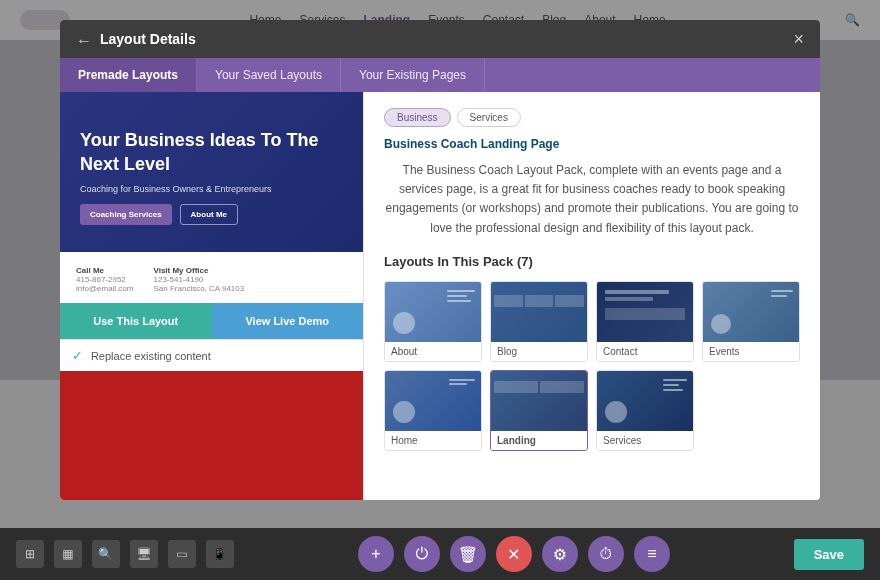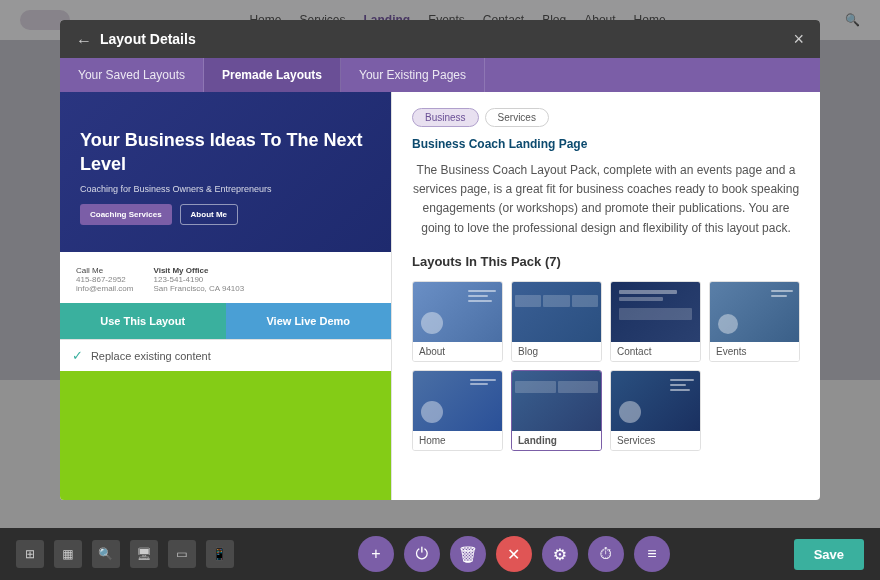--- a/index.html
+++ b/index.html
@@ -125,25 +125,25 @@
 
     
     .modal-body {
       display: flex;
       flex: 1;
       overflow: hidden;
     }
 
     
     .preview-panel {
-      width: 332px;
+      width: 304px;
       flex-shrink: 0;
       overflow-y: auto;
       border-right: 1px solid #e0e0e0;
-      background: #84cc16;
+      background: #b91c1c;
       position: relative;
     }
     .preview-hero {
       background: linear-gradient(135deg, #2a3580 0%, #1e2a6e 100%);
       padding: 30px 20px 20px;
       min-height: 160px;
       display: flex;
       flex-direction: column;
       justify-content: center;
     }
@@ -432,41 +432,41 @@
 
   <div class="modal-header">
     <div class="modal-header-left">
       <span class="back-arrow">←</span>
       <span class="modal-title">Layout Details</span>
     </div>
     <span class="close-btn">×</span>
   </div>
 
   <div class="modal-tabs">
+    <div class="modal-tab active">Premade Layouts</div>
     <div class="modal-tab">Your Saved Layouts</div>
-    <div class="modal-tab active">Premade Layouts</div>
     <div class="modal-tab">Your Existing Pages</div>
   </div>
 
   <div class="modal-body">
 
     <div class="preview-panel">
 
       <div class="preview-hero">
         <div class="hero-title">Your Business Ideas To The Next Level</div>
         <div class="hero-subtitle">Coaching for Business Owners &amp; Entrepreneurs</div>
         <div class="hero-buttons">
           <button class="hero-btn primary">Coaching Services</button>
           <button class="hero-btn outline">About Me</button>
         </div>
       </div>
 
       <div style="background:#fff; padding:10px 16px; display:flex; gap:20px;">
         <div class="contact-info">
-          <div style="font-size:8px;font-weight:400;color:#444;">Call Me</div>
+          <div style="font-size:8px;font-weight:700;color:#444;">Call Me</div>
           <div style="font-size:8px;color:#888;">415-867-2952</div>
           <div style="font-size:8px;color:#888;">info@email.com</div>
         </div>
         <div class="contact-info">
           <div style="font-size:8px;font-weight:600;color:#444;">Visit My Office</div>
           <div style="font-size:8px;color:#888;">123-541-4190</div>
           <div style="font-size:8px;color:#888;">San Francisco, CA 94103</div>
         </div>
       </div>
 

